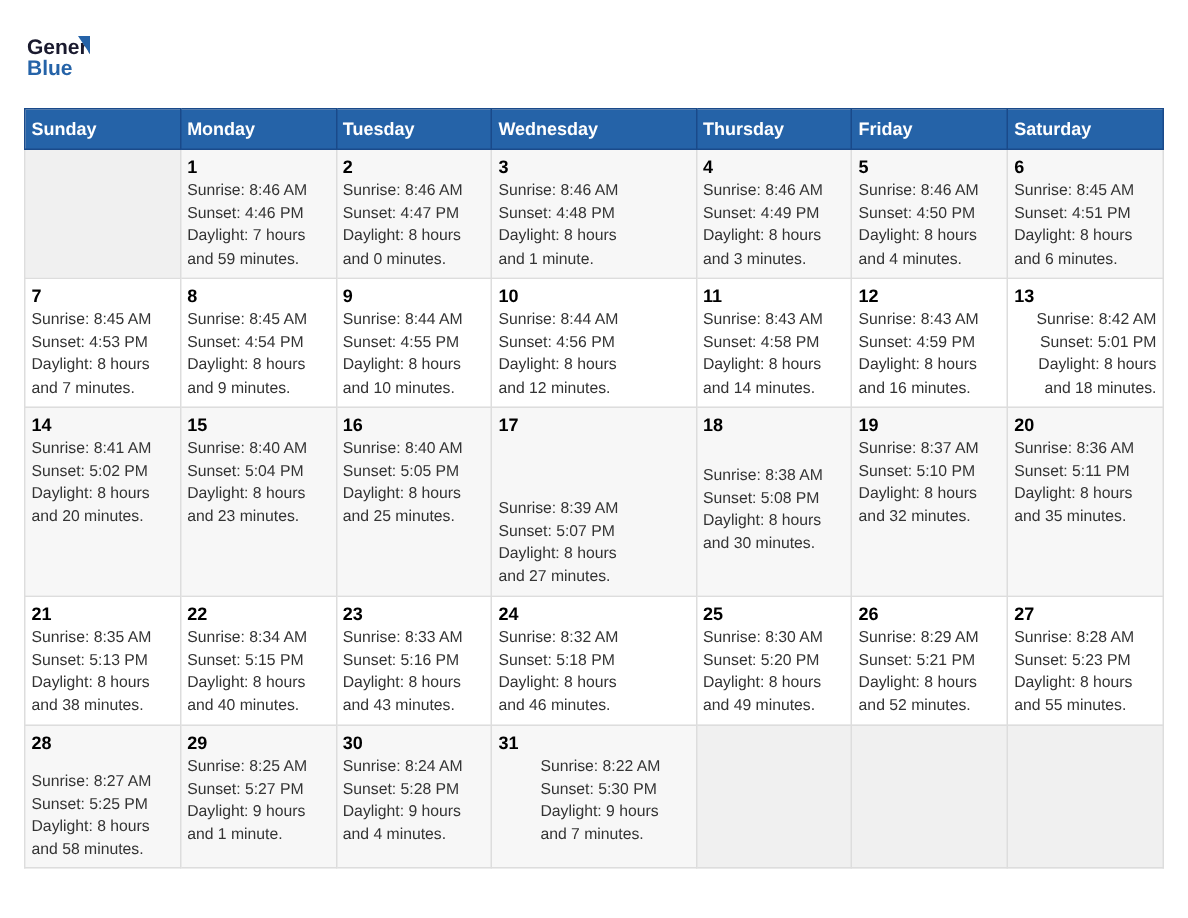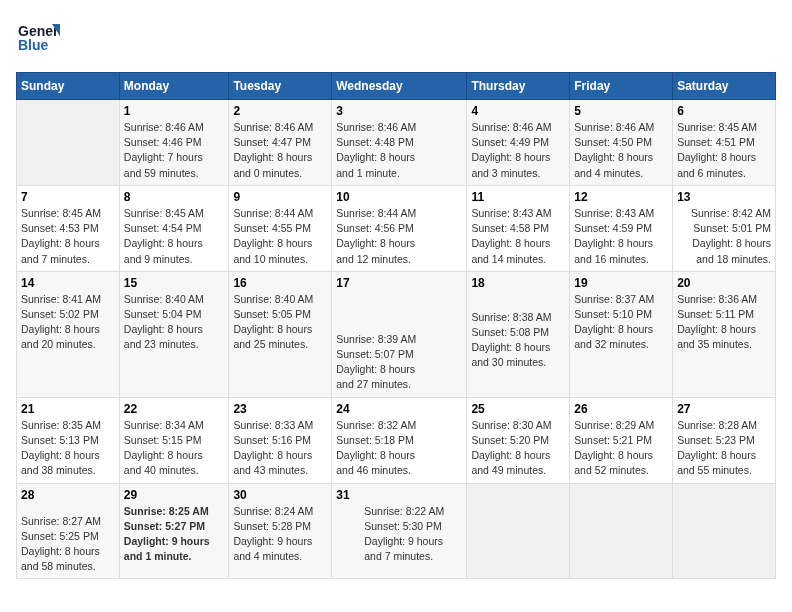--- a/index.html
+++ b/index.html
@@ -311,21 +311,21 @@
       <tr>
         <td>
           <span class="day-num">28</span>
           <div class="day-info" style="white-space: pre-line; margin-top: 12px;">Sunrise: 8:27 AM
 Sunset: 5:25 PM
 Daylight: 8 hours
 and 58 minutes.</div>
         </td>
         <td>
           <span class="day-num">29</span>
-          <div class="day-info" style="white-space: pre-line; font-weight: bold;">Sunrise: 8:25 AM
+          <div class="day-info" style="white-space: pre-line;">Sunrise: 8:25 AM
 Sunset: 5:27 PM
 Daylight: 9 hours
 and 1 minute.</div>
         </td>
         <td>
           <span class="day-num">30</span>
           <div class="day-info" style="white-space: pre-line;">Sunrise: 8:24 AM
 Sunset: 5:28 PM
 Daylight: 9 hours
 and 4 minutes.</div>

